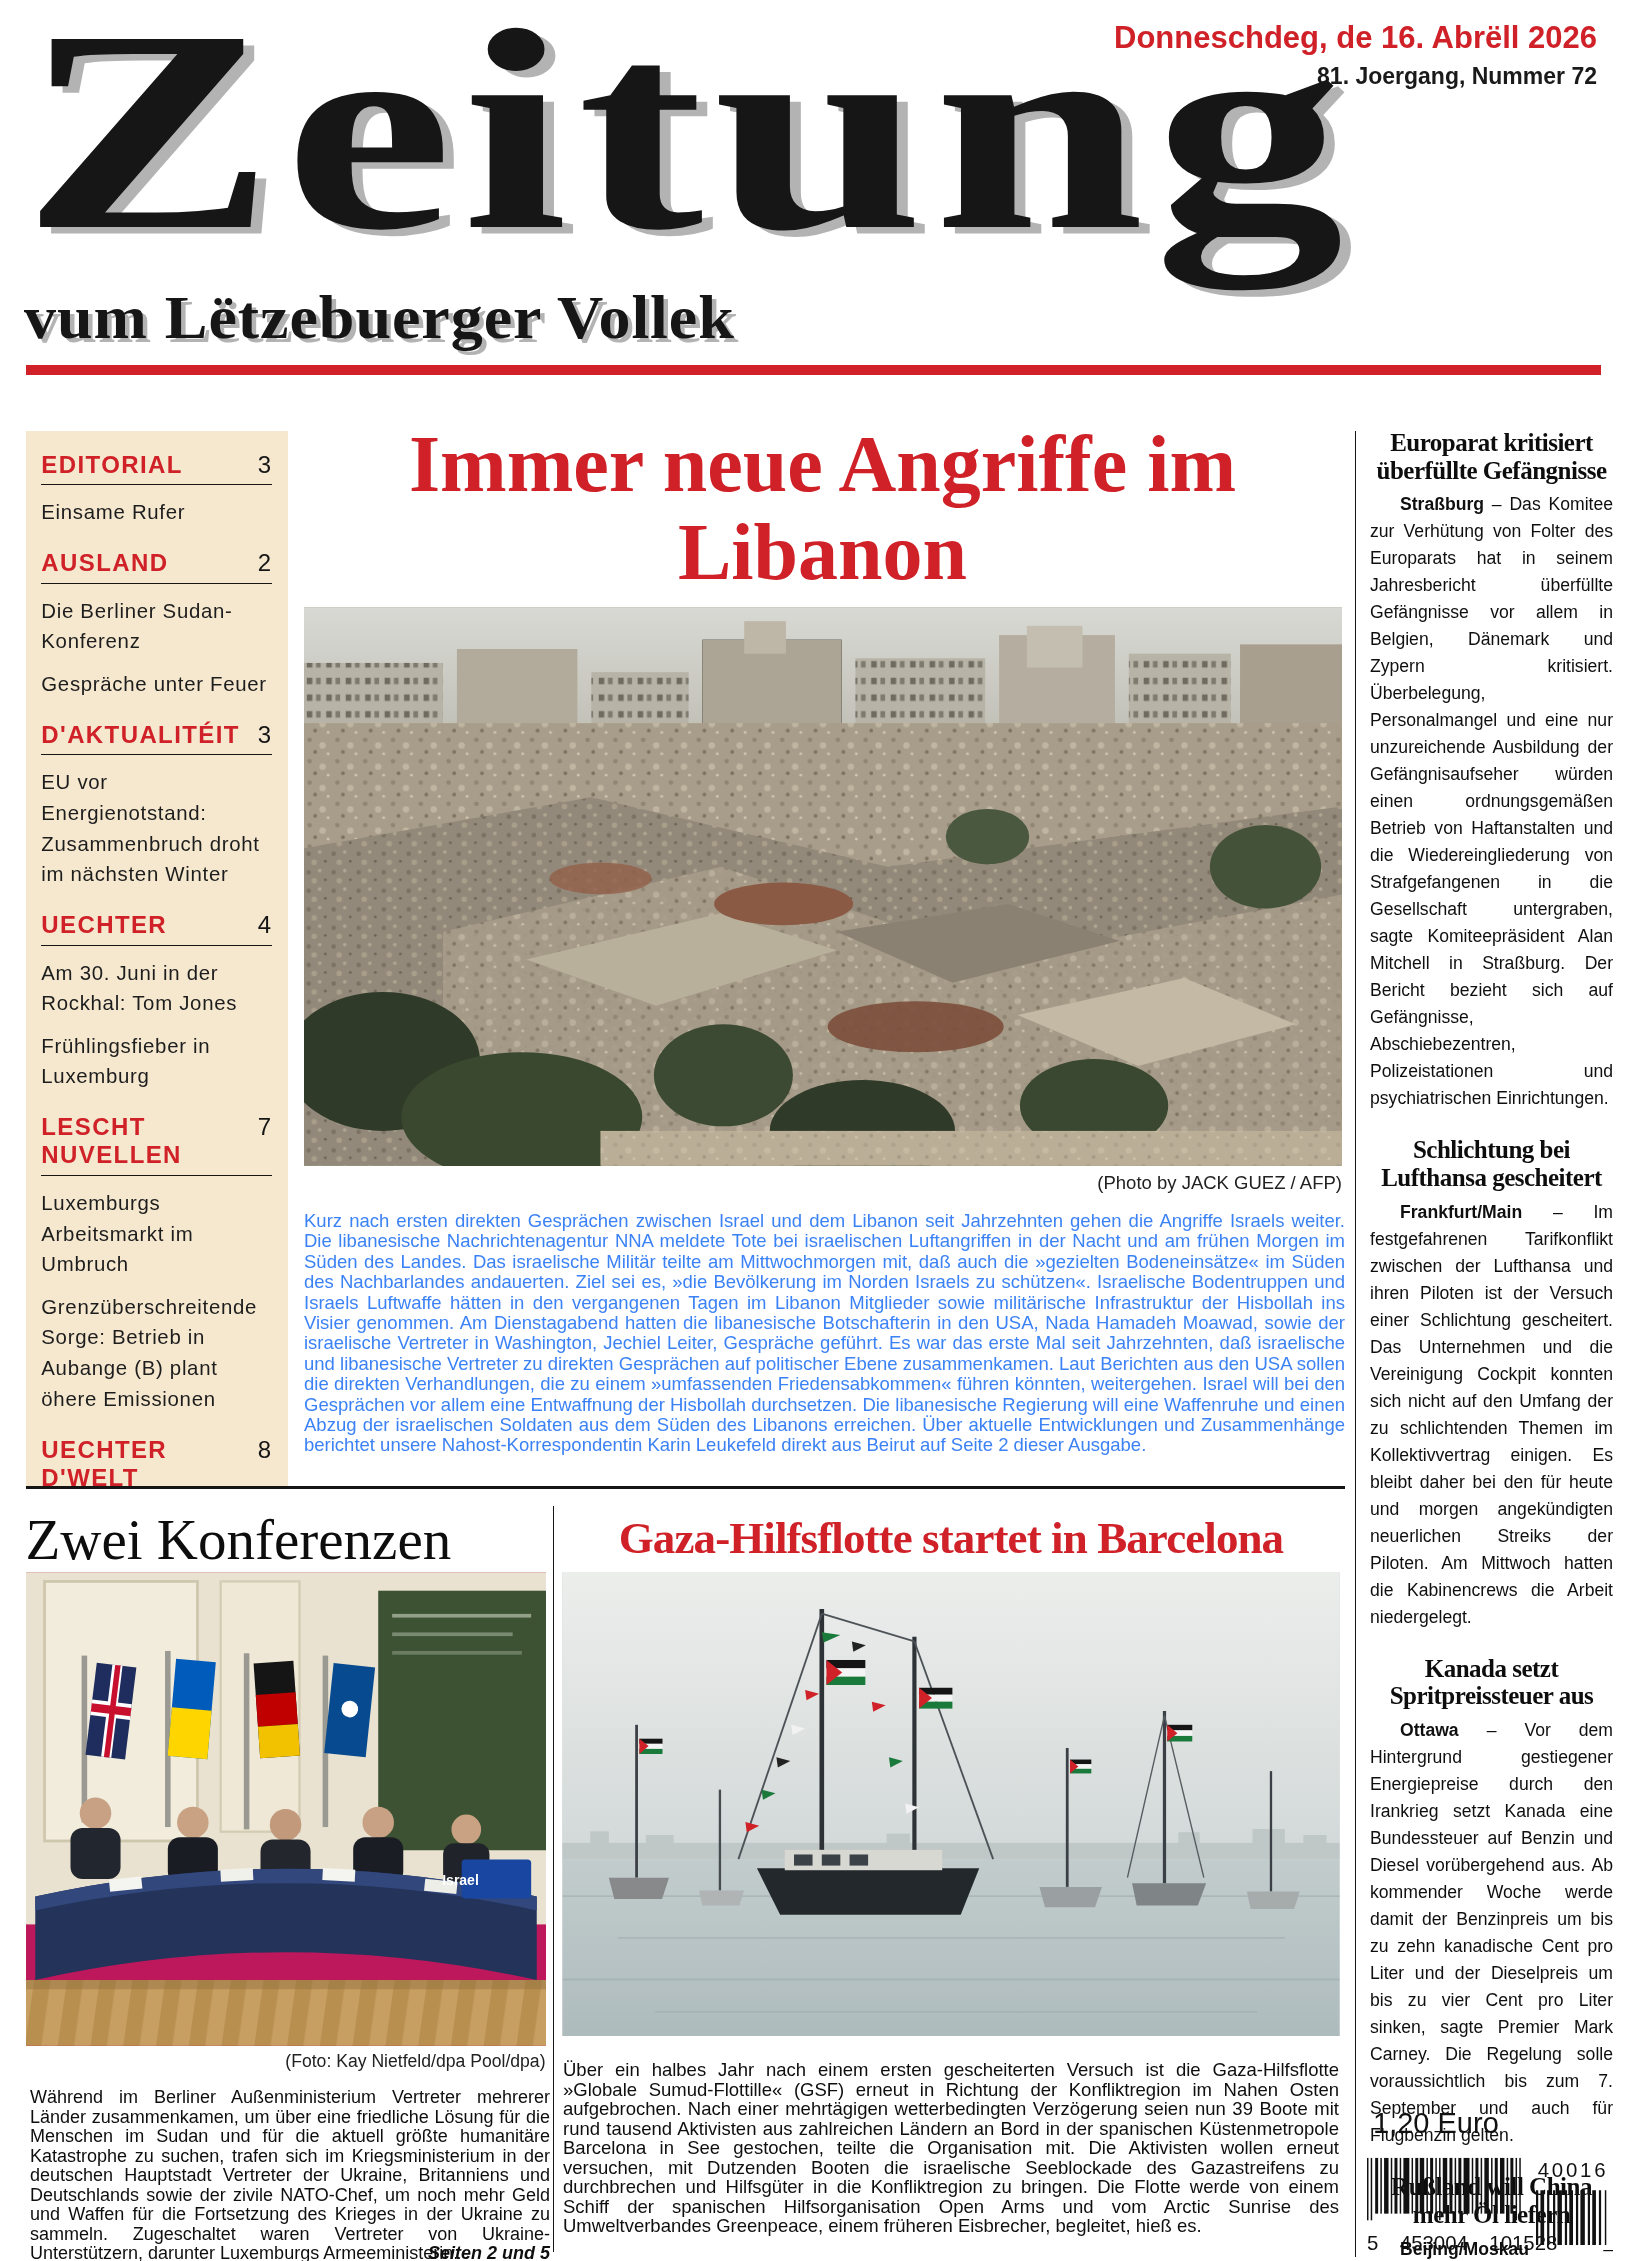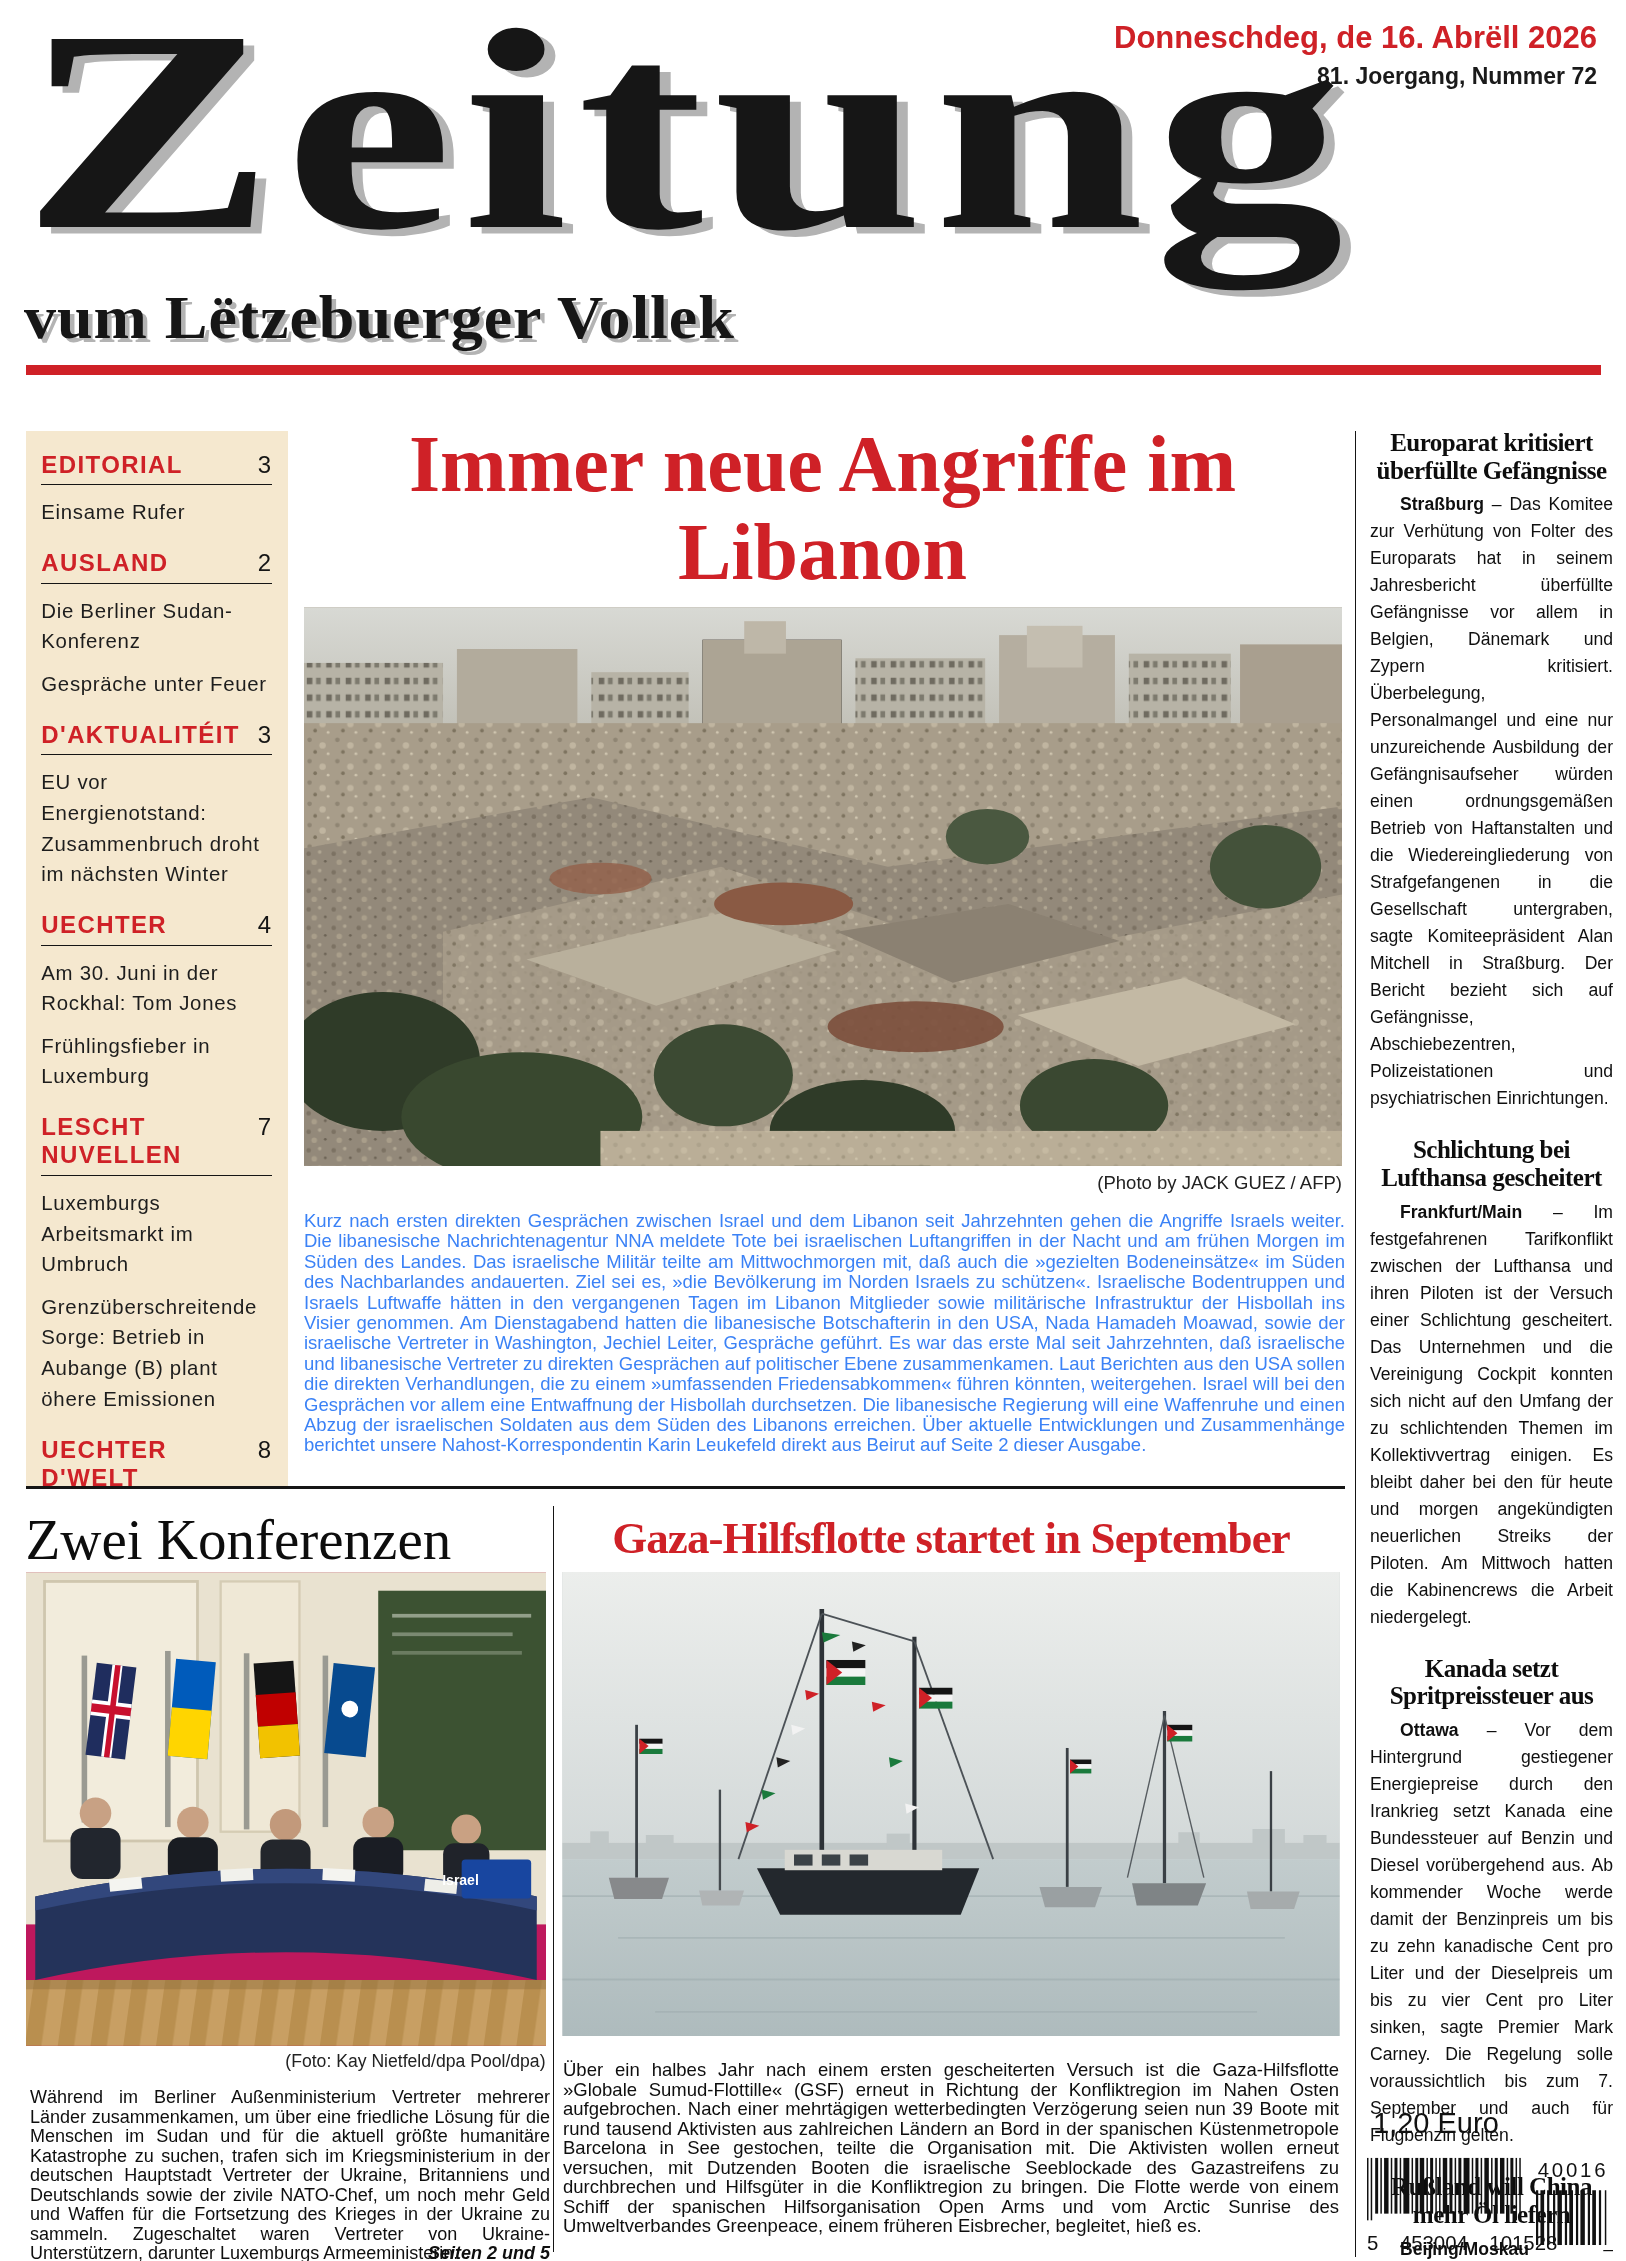--- a/index.html
+++ b/index.html
@@ -368,21 +368,21 @@
       <rect x="940" y="620" width="150" height="84" rx="8" fill="#1846a0"></rect>
 
       <rect x="0" y="880" width="1122" height="142" fill="url(#floor)"></rect>
       <path d="M 0 880 L 1122 880 L 1122 900 L 0 900 Z" fill="#8d6e3e" opacity="0.45"></path>
     </svg>
     <div style="position:absolute;left:400px;top:300px;width:70px;text-align:center;color:#fff;font-size:14px;font-weight:bold;">Israel</div>
   </div>
   <div class="bl-credit">(Foto: Kay Nietfeld/dpa Pool/dpa)</div>
   <p class="bl-body"><span>Während im Berliner Außenministerium Vertreter mehrerer Länder zusammenkamen, um über eine friedliche Lösung für die Menschen im Sudan und für die aktuell größte humanitäre Katastrophe zu suchen, trafen sich im Kriegsministerium in der deutschen Hauptstadt Vertreter der Ukraine, Britanniens und Deutschlands sowie der zivile NATO-Chef, um noch mehr Geld und Waffen für die Fortsetzung des Krieges in der Ukraine zu sammeln. Zugeschaltet waren Vertreter von Ukraine-Unterstützern, darunter Luxemburgs Armeeministerin.</span><span class="bl-pageref">Seiten 2 und 5</span></p>
 
-  <h2 class="bm-head">Gaza-Hilfsflotte startet in September</h2>
+  <h2 class="bm-head">Gaza-Hilfsflotte startet in Barcelona</h2>
   <div class="bm-photo">
     <svg width="778" height="464" viewBox="0 0 1678 1002" aria-hidden="true">
       <defs>
         <linearGradient id="sky3" x1="0" y1="0" x2="0" y2="1">
           <stop offset="0" stop-color="#eceeec"></stop>
             <stop offset="1" stop-color="#d2d8d8"></stop>
         </linearGradient>
         <linearGradient id="sea3" x1="0" y1="0" x2="0" y2="1">
           <stop offset="0" stop-color="#c2cccd"></stop>
             <stop offset="1" stop-color="#aebbbd"></stop>

